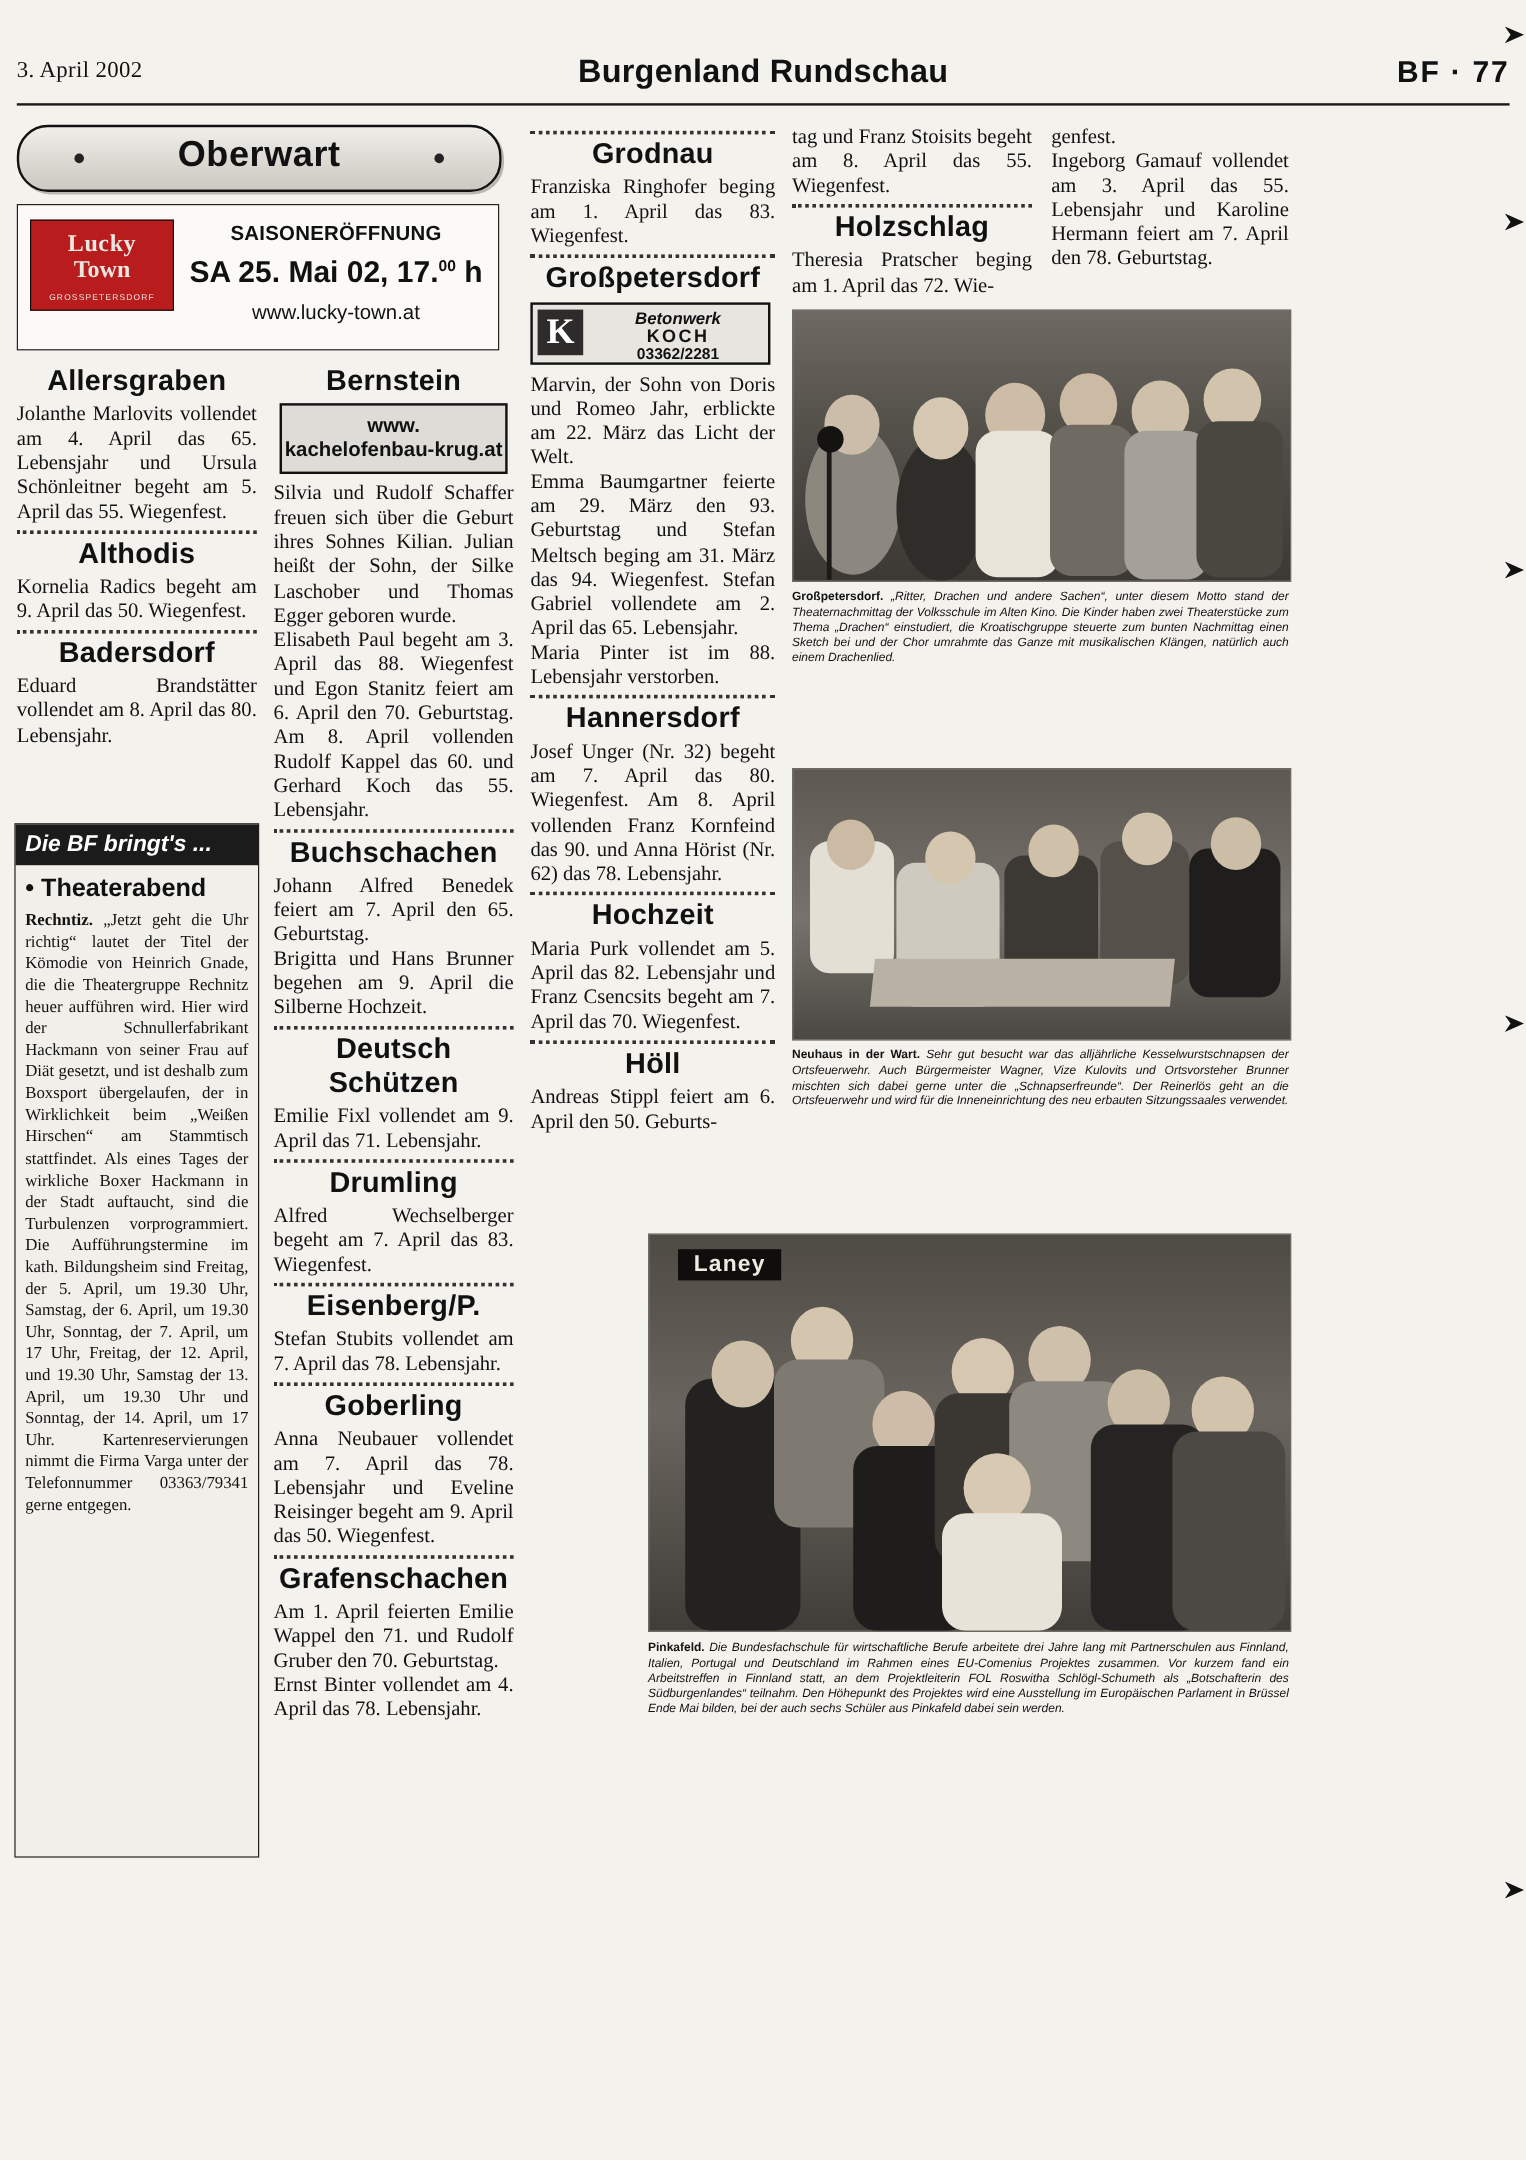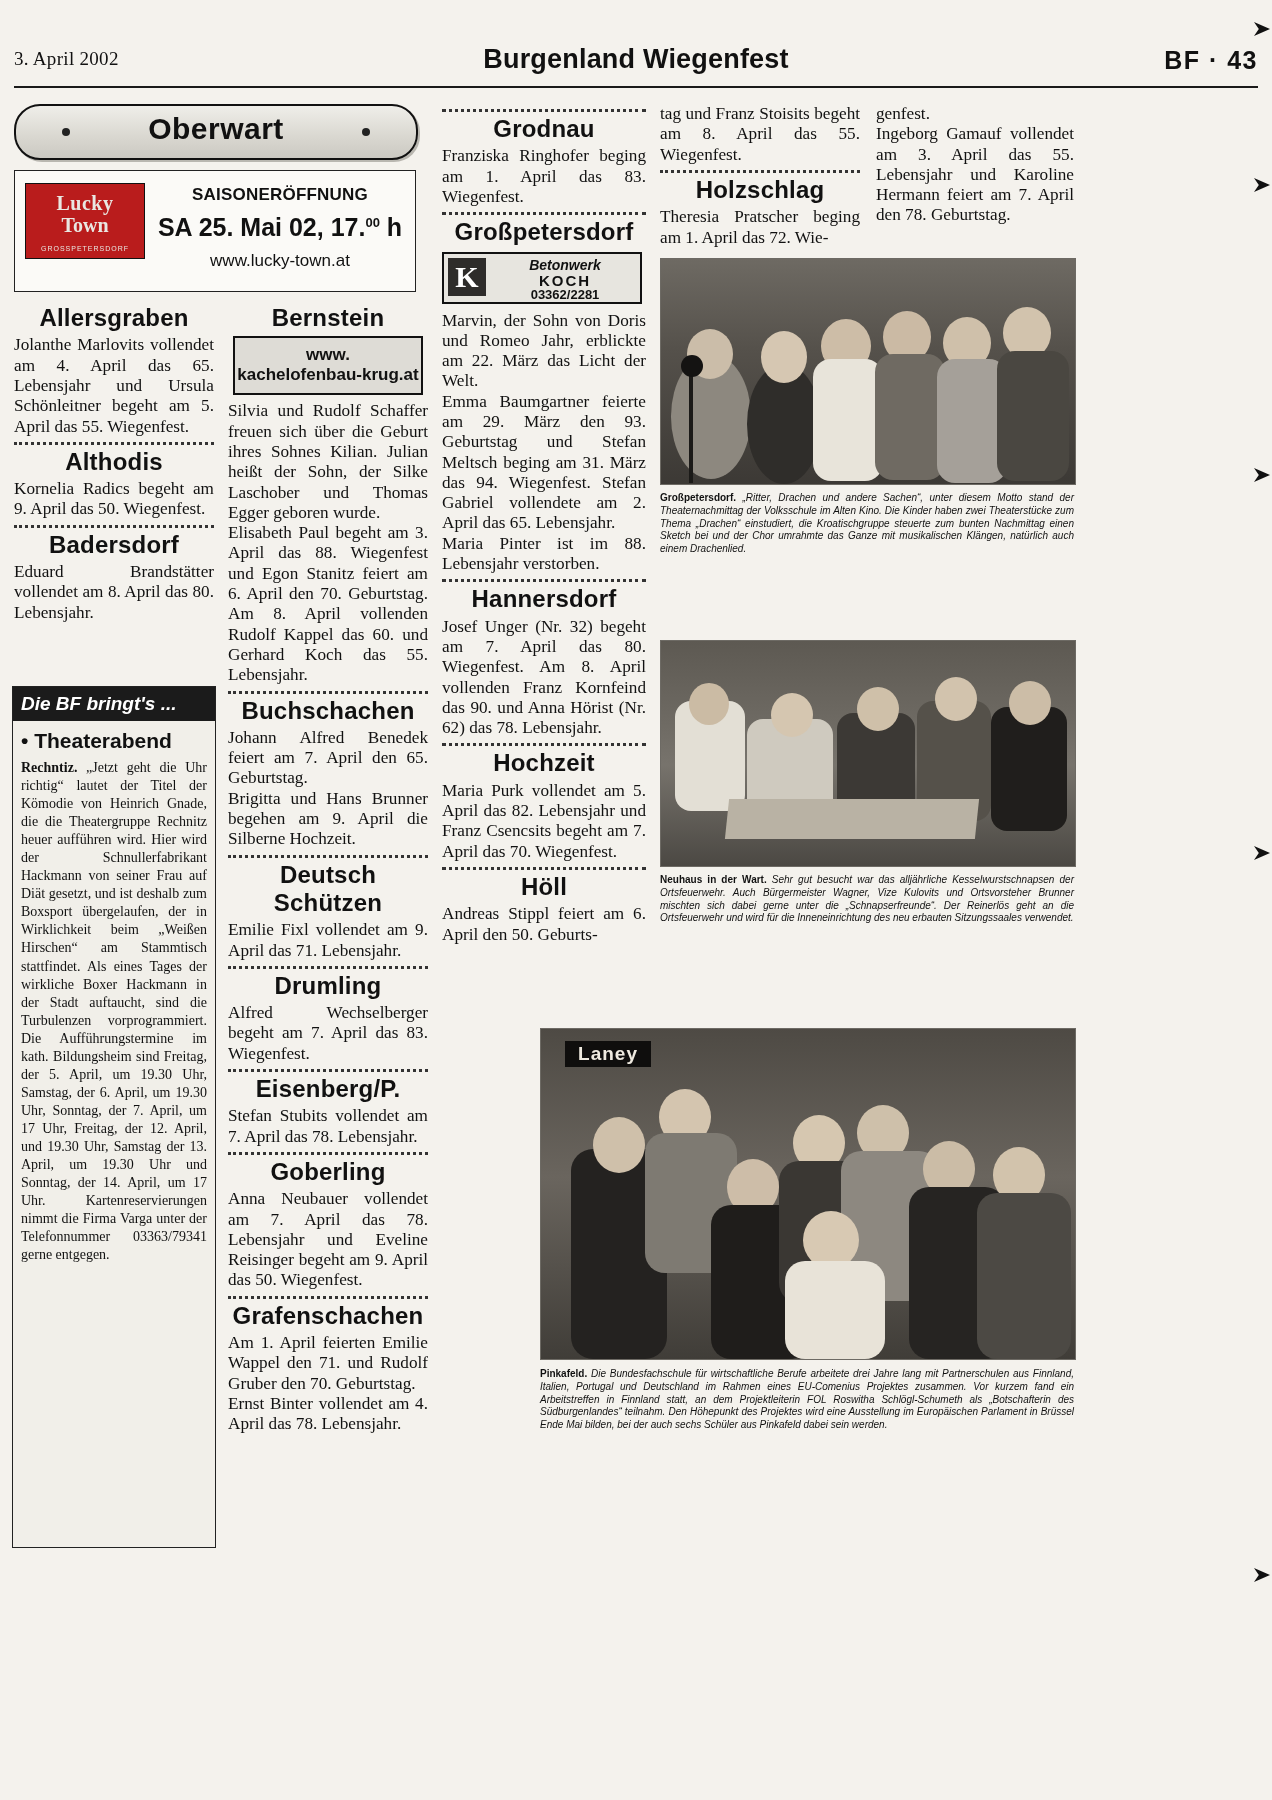--- a/index.html
+++ b/index.html
@@ -203,22 +203,22 @@
   .edge{position:absolute; right:2px; width:16px; height:14px; background:#111;
         clip-path:polygon(0 0,100% 50%,0 100%,30% 50%);}
 </style>
 </head>
 <body>
 
 <div class="page">
 
   <div class="masthead">
     <div class="mast-date">3. April 2002</div>
-    <div class="mast-title">Burgenland Wiegenfest</div>
-    <div class="mast-page">BF · 43</div>
+    <div class="mast-title">Burgenland Rundschau</div>
+    <div class="mast-page">BF · 77</div>
   </div>
 
   <div class="oberwart">
     <div class="ow-dot l"></div>
     <div class="ow-text">Oberwart</div>
     <div class="ow-dot r"></div>
   </div>
 
   <div class="ad-lucky">
     <div class="lucky-logo">

